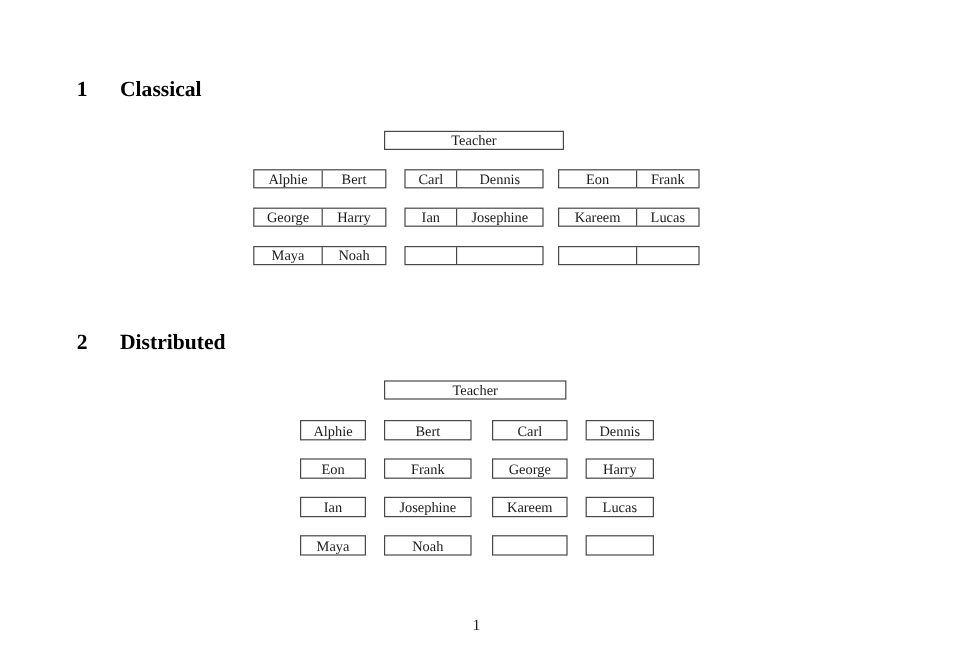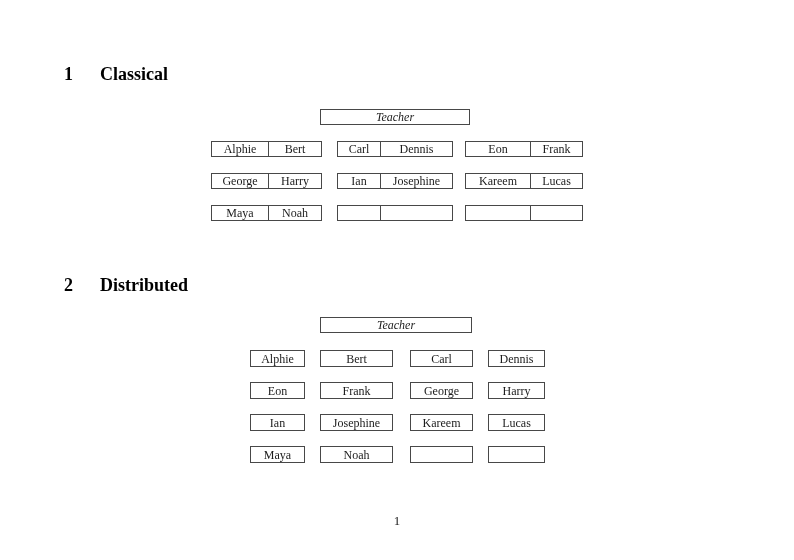--- a/index.html
+++ b/index.html
@@ -8,21 +8,21 @@
     font-family:"Liberation Serif", serif; color:#1b1b1b; overflow:hidden;
   }
   .heading {
     position:absolute; display:flex; align-items:baseline;
     font-weight:bold; font-size:18px; color:#000000; line-height:20px;
   }
   .heading .num { display:inline-block; width:36px; }
   .tbox {
     position:absolute; box-sizing:border-box; border:1px solid #484848;
     display:flex; align-items:center; justify-content:center;
-    font-size:12px; line-height:12px; background:#ffffff;font-style:italic;
+    font-size:12px; line-height:12px; background:#ffffff;
   }
   .desk {
     position:absolute; box-sizing:border-box; border:1px solid #484848;
     display:flex; background:#ffffff; height:16px;
   }
   .desk .cell {
     box-sizing:border-box; height:100%;
     display:flex; align-items:center; justify-content:center;
     font-size:12px; line-height:12px;
   }

